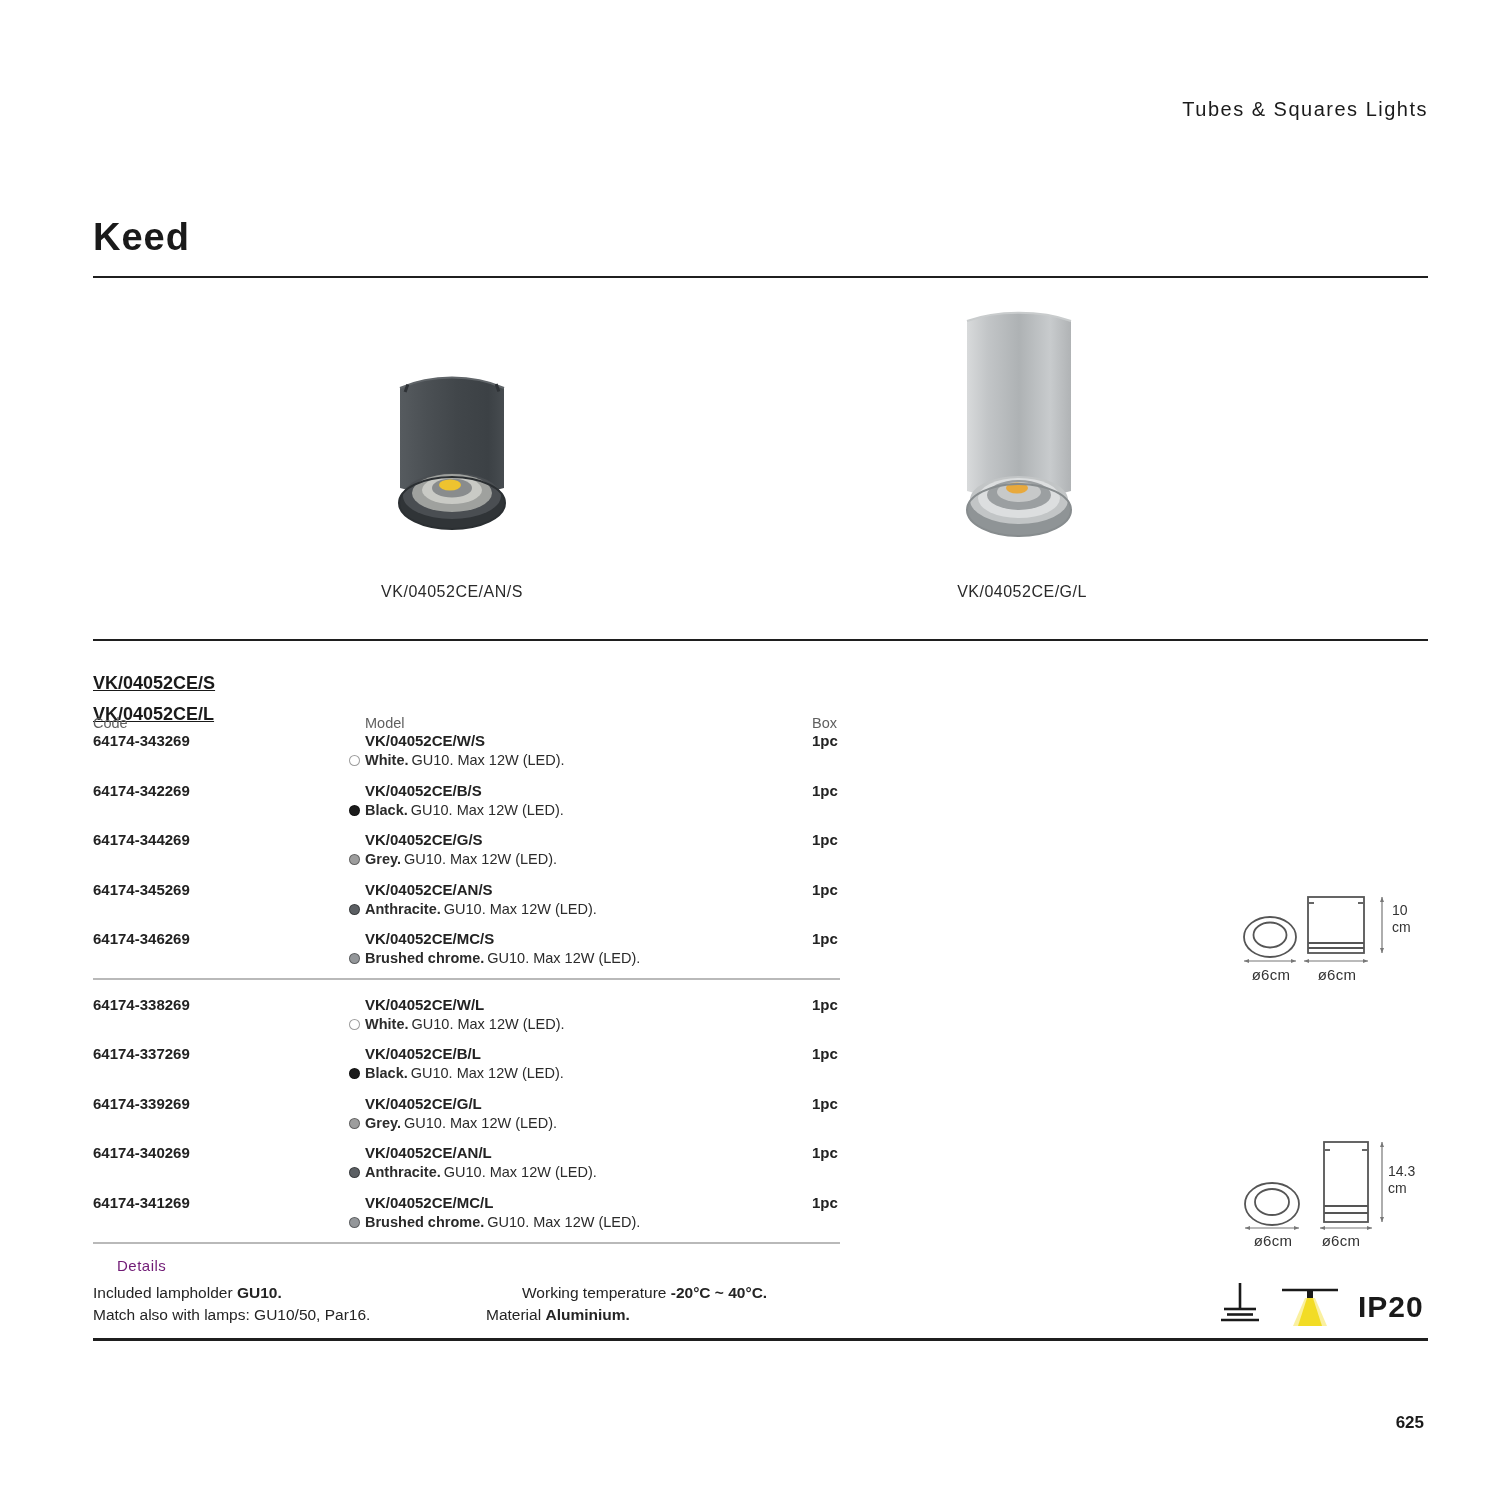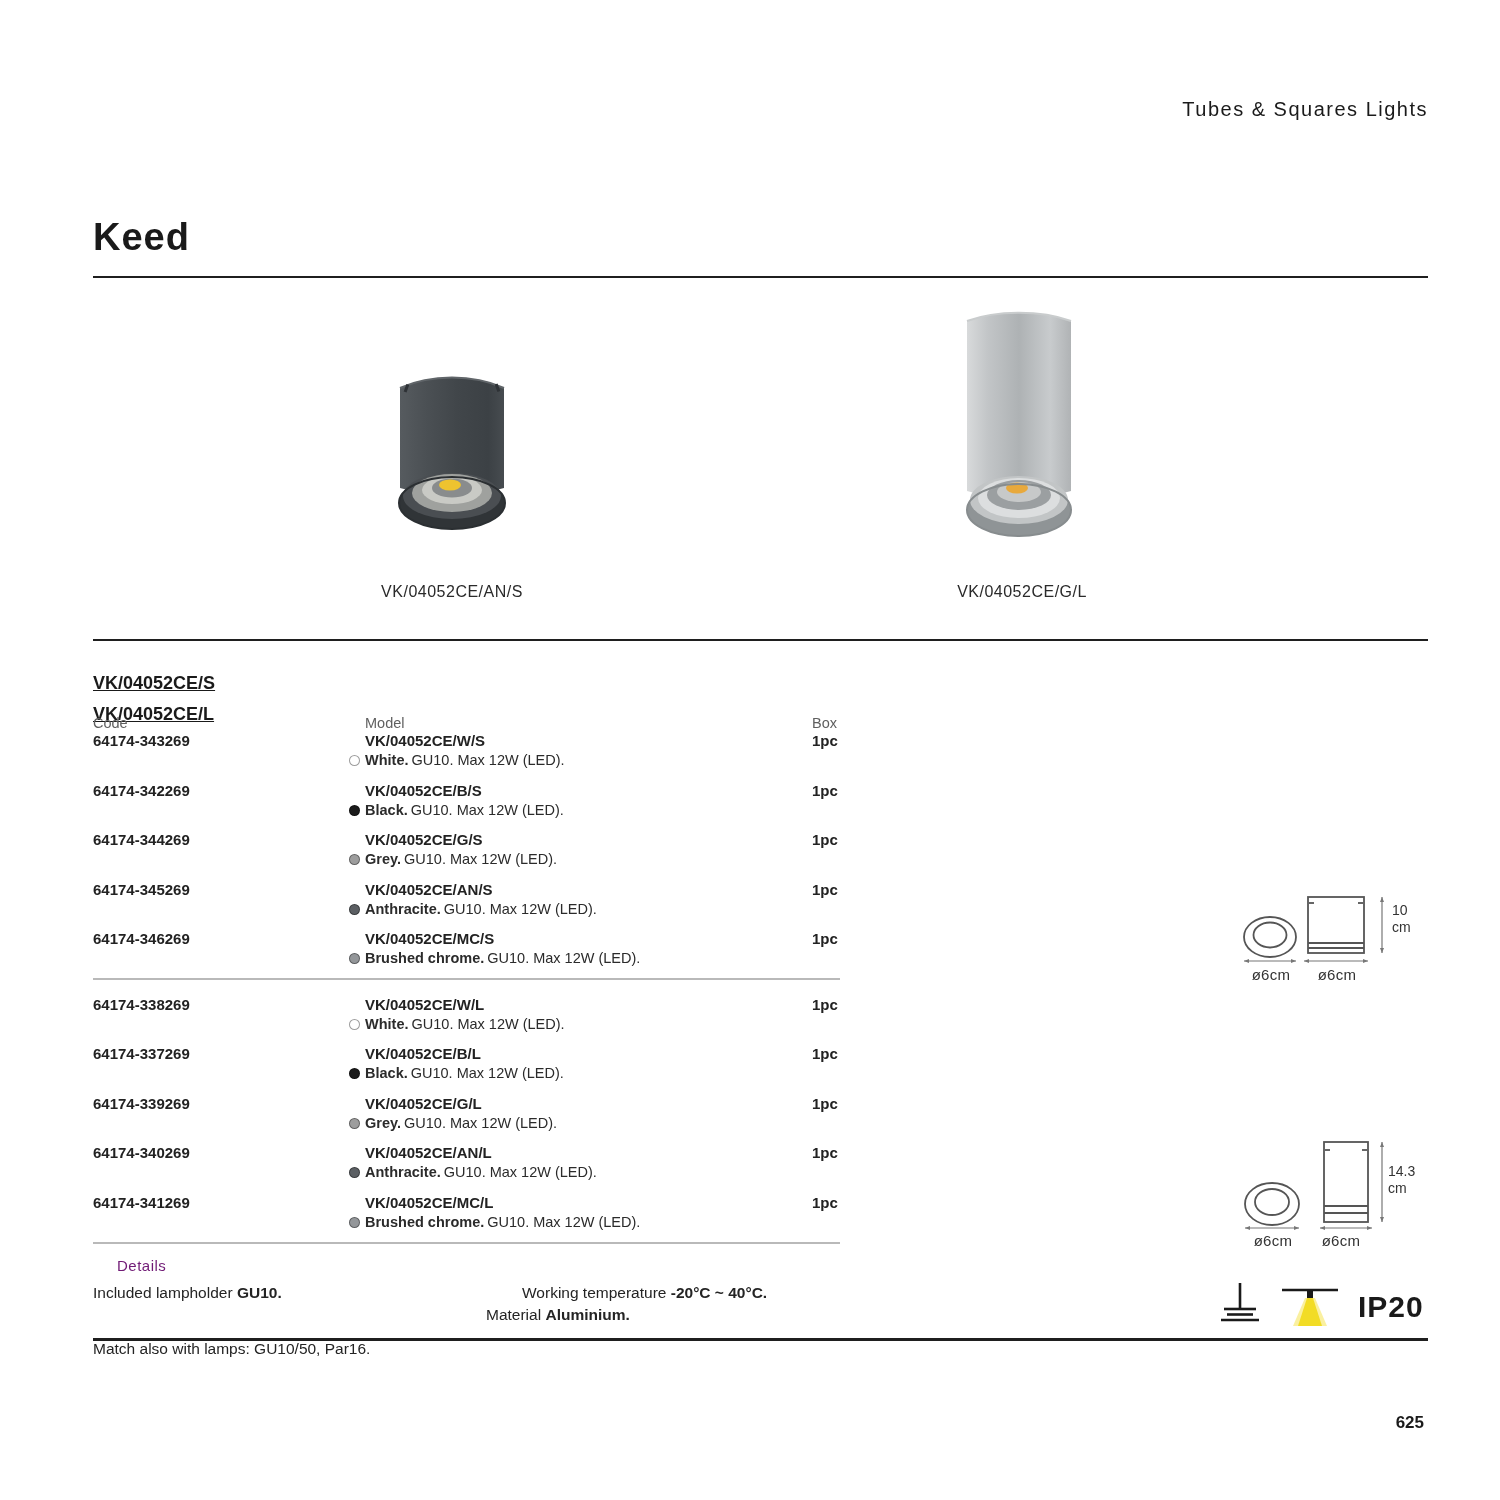--- a/index.html
+++ b/index.html
@@ -37,21 +37,21 @@
   .t-row .box{left:719px;font-size:15px;font-weight:700;color:#222;}
   .dot{display:inline-block;width:11px;height:11px;border-radius:50%;border:1px solid rgba(0,0,0,.38);
        vertical-align:-1px;margin-right:5px;box-sizing:border-box;}
   .t-divider{position:absolute;left:93px;width:747px;height:2px;background:#b9b9b9;}
   .t-div-1{top:978px;}
   .t-div-2{top:1242px;}
   
   .details-label{top:1257px;left:93px;font-size:15px;color:#701a75;letter-spacing:.5px;margin-left:24px;}
   .detail-line{font-size:15.5px;color:#242424;white-space:nowrap;}
   .dl1{top:1284px;left:93px;}
-  .dl2{top:1306px;left:93px;margin-top:34px;}
+  .dl2{top:1306px;left:93px;}
   .dr1{top:1284px;left:486px;margin-left:36px;}
   .dr2{top:1306px;left:486px;text-align:center;}
   
   .dim-label{font-size:15px;color:#333;text-align:center;letter-spacing:.3px;}
   .height-label{font-size:14px;color:#333;text-align:left;line-height:17px;}
   svg .ln{stroke:#555;stroke-width:1.8;fill:none;}
   svg .dim{stroke:#777;stroke-width:1.2;fill:none;}
   svg .ah{fill:#777;stroke:none;}
   
   .ip-rating{top:1290px;left:1358px;font-size:30px;font-weight:700;letter-spacing:1px;color:#1a1a1a;}

